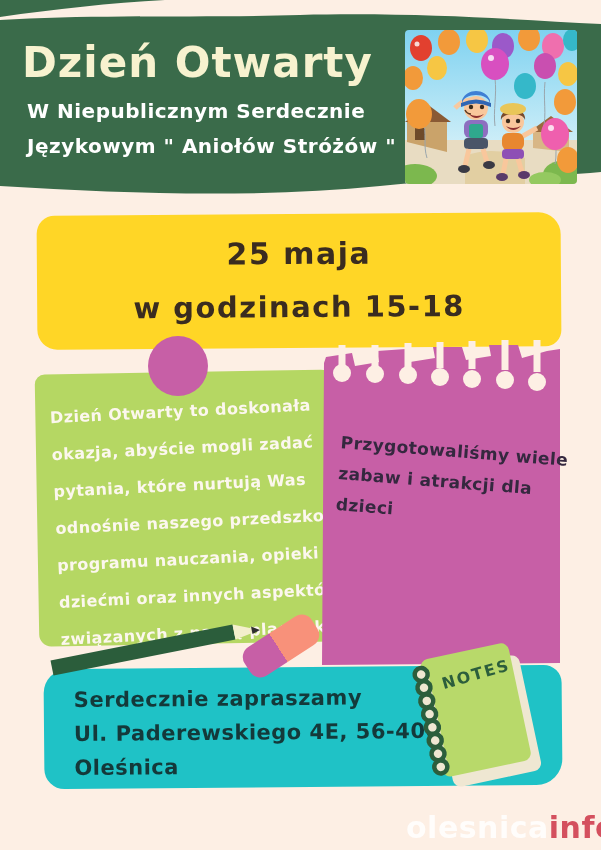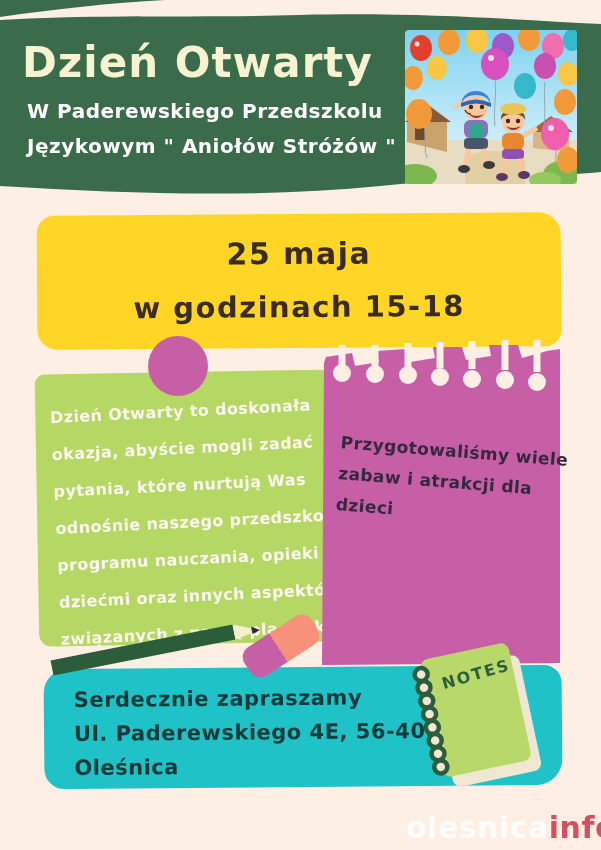--- a/index.html
+++ b/index.html
@@ -70,21 +70,21 @@
 
 <div class="poster">
 
   <svg class="header-svg" width="601" height="212" viewBox="0 0 601 212">
     <path d="M0,0 L165,0 C110,3 55,9 0,17 Z" fill="#3a6b4a"></path>
     <path d="M0,20 C90,14 200,18 300,15 C420,12 520,20 601,24 L601,172
              C540,178 470,176 380,186 C260,198 130,194 0,186 Z" fill="#3a6b4a"></path>
   </svg>
 
   <div class="title">Dzień Otwarty</div>
-  <div class="subtitle s1">W Paderewskiego Przedszkolu</div>
+  <div class="subtitle s1">W Niepublicznym Serdecznie</div>
   <div class="subtitle s2">Językowym " Aniołów Stróżów "</div>
 
   <div class="illustration">
     <svg width="172" height="154" viewBox="0 0 172 154">
       <defs>
         <linearGradient id="sky" x1="0" y1="0" x2="0" y2="1">
           <stop offset="0" stop-color="#7fd2f0"></stop>
             <stop offset="1" stop-color="#eaf8fb"></stop>
         </linearGradient>
       </defs>

